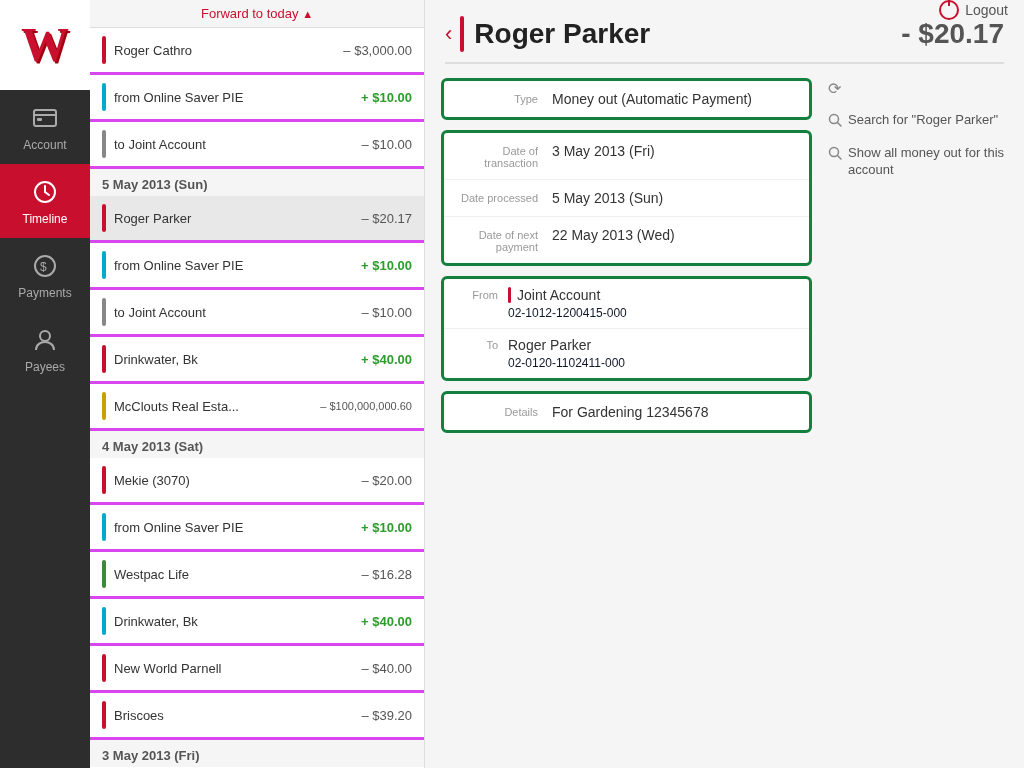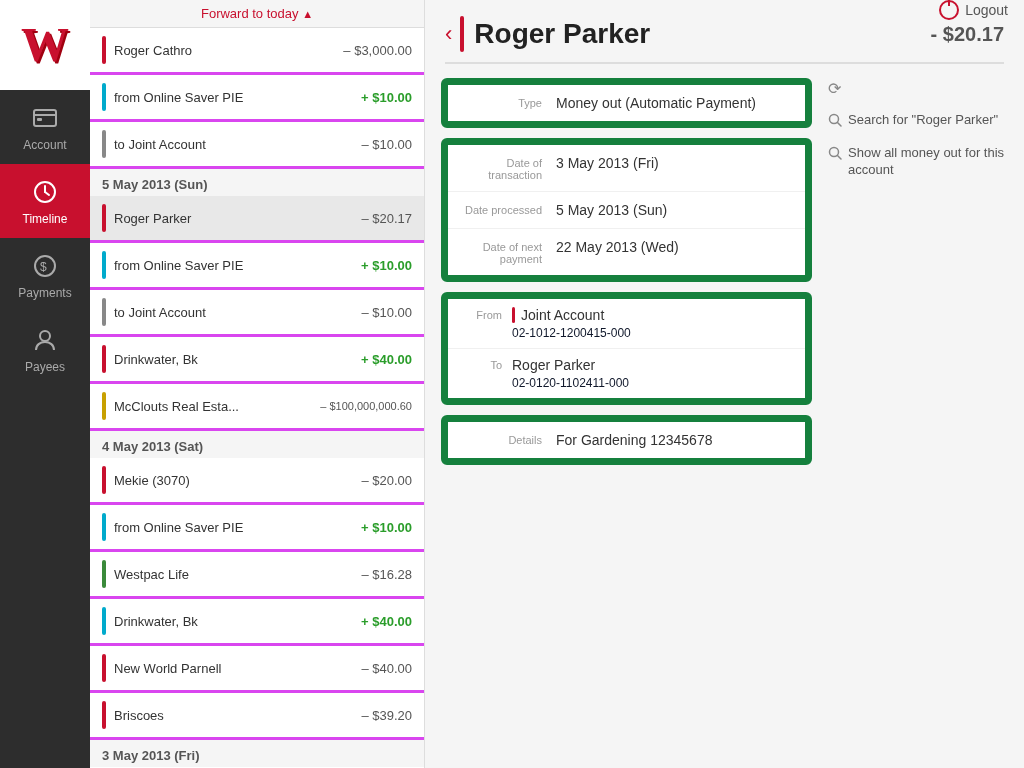--- a/index.html
+++ b/index.html
@@ -149,40 +149,40 @@
       background: #c8102e;
       margin-right: 10px;
       border-radius: 2px;
     }
     .detail-title {
       font-size: 28px;
       font-weight: bold;
       color: #222;
     }
     .detail-amount {
-      font-size: 20px;
+      font-size: 28px;
       font-weight: bold;
       color: #555;
     }
     .detail-divider {
       height: 2px;
       background: #ddd;
       margin: 10px 20px 14px 20px;
     }
     .detail-body {
       display: flex;
       padding: 0 16px;
       gap: 16px;
     }
     .detail-cards {
       flex: 1;
     }
     .detail-card {
       background: #fff;
-      border: 7px solid #15803d;
+      border: 3px solid #15803d;
       border-radius: 6px;
       margin-bottom: 10px;
       overflow: hidden;
     }
     .detail-row {
       display: flex;
       padding: 10px 14px;
       border-bottom: 1px solid #f0f0f0;
       align-items: flex-start;
     }

